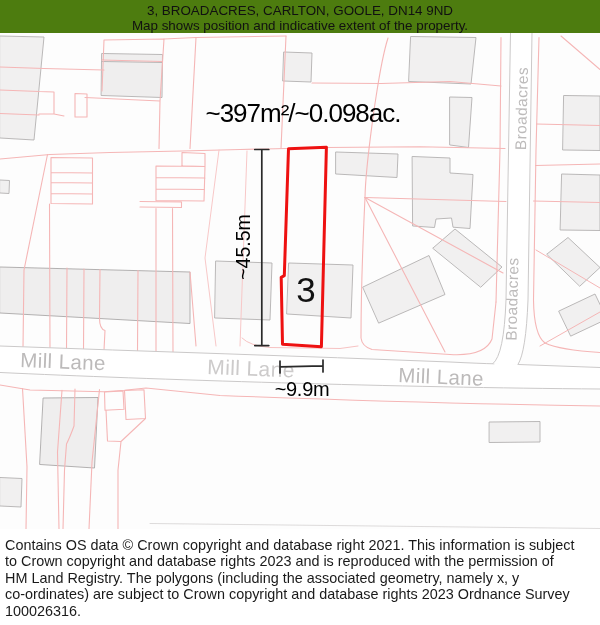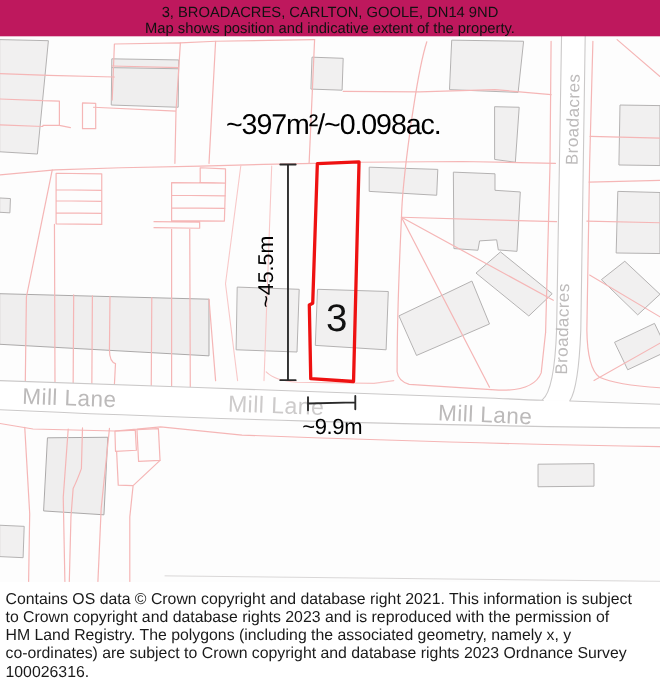--- a/index.html
+++ b/index.html
@@ -1,17 +1,17 @@
 <!DOCTYPE html>
 <html><head>
 <meta charset="utf-8">
 <style>
   html,body{margin:0;padding:0;background:#ffffff;width:600px;height:625px;overflow:hidden;}
   body{font-family:"Liberation Sans", sans-serif;}
-  #title{position:absolute;top:0;left:0;width:600px;text-align:center;font-size:13.4px;color:#111;line-height:15px;padding-top:3px;background:#be185d;z-index:5;}
+  #title{position:absolute;top:0;left:0;width:600px;text-align:center;font-size:13.4px;color:#111;line-height:15px;padding-top:3px;background:#4d7c0f;z-index:5;}
   #map{position:absolute;top:0;left:0;}
   #footer{position:absolute;top:529px;left:0;width:600px;height:96px;background:#fff;z-index:6;
     font-size:14.4px;color:#1a1a1a;line-height:16.6px;padding-left:5px;padding-top:7.7px;}
 </style>
 </head>
 <body>
 
 <svg id="map" width="600" height="625" viewBox="0 0 600 625">
 
   <rect x="0" y="0" width="600" height="625" fill="#fdfdfd"></rect>

